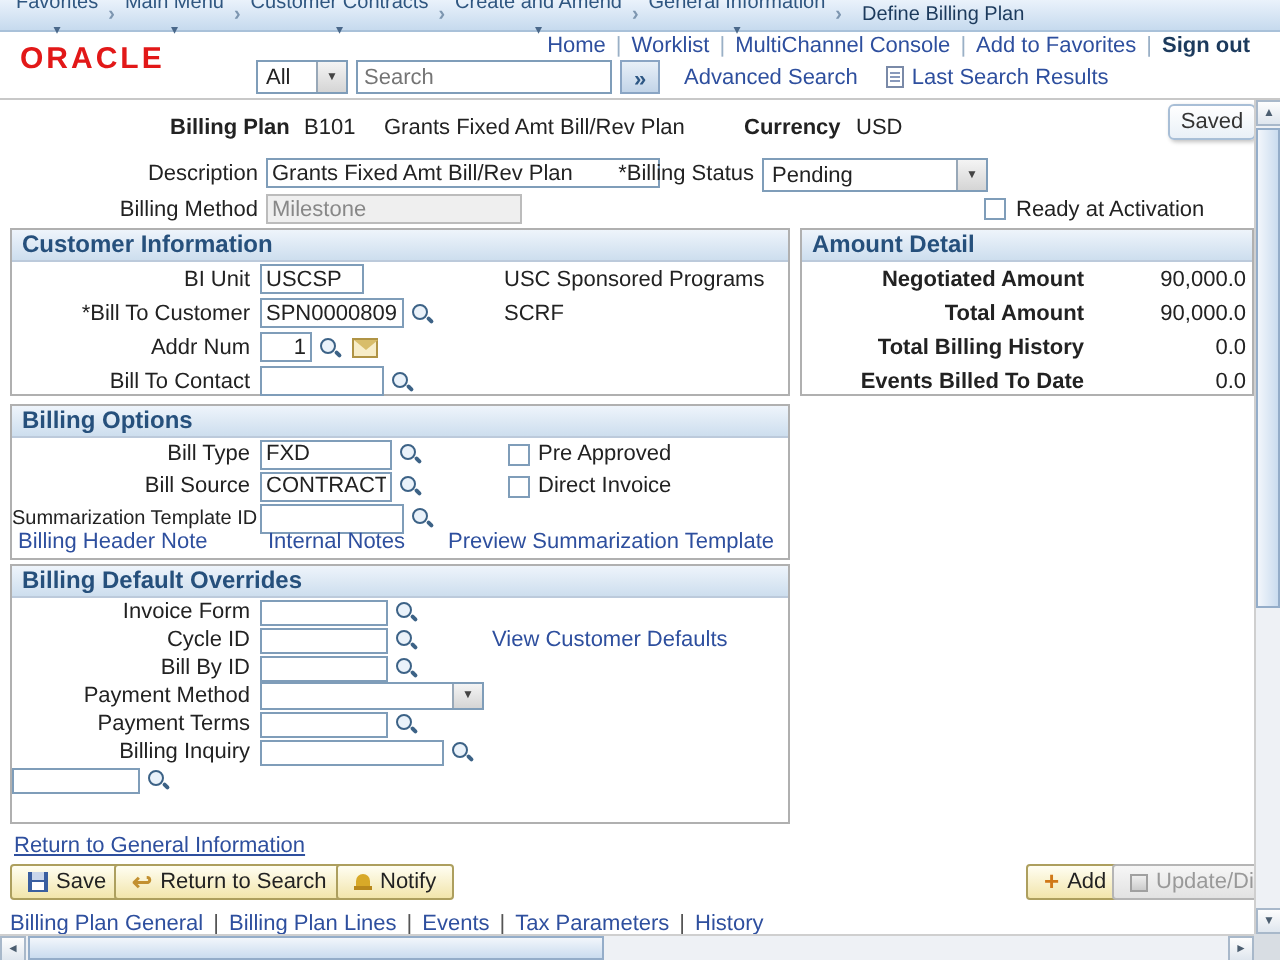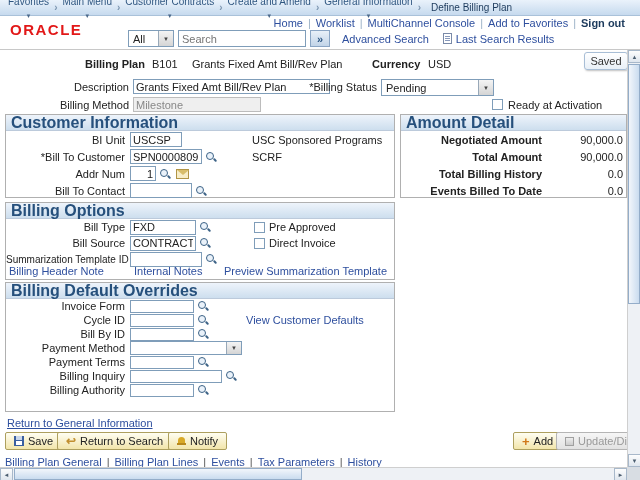--- a/index.html
+++ b/index.html
@@ -45,21 +45,21 @@
     display:flex; align-items:center; justify-content:center; box-shadow:1px 1px 2px rgba(0,0,0,.25); }
 
   
   .fin { height:15px; border:1px solid #7f9db9; font-size:11px; padding:0 2px; font-family:inherit; color:#222; background:#fff; }
   .fin.dis { background:#efefef; border-color:#bcbcbc; color:#888; }
   .fin.num { text-align:right; }
   .cb { width:11px; height:11px; border:1px solid #7f9db9; background:#fff; display:inline-block; cursor:pointer; flex-shrink:0; }
 
   
   .gbox { position:absolute; border:1px solid #b0b0b0; background:#fff; }
-  .gbox-h { height:16px; line-height:15px; padding-left:5px; font-weight:bold; color:#26507c; font-size:16px;
+  .gbox-h { height:16px; line-height:15px; padding-left:5px; font-weight:bold; color:#26507c; font-size:12px;
     background:linear-gradient(#eef4fb,#cddeee); border-bottom:1px solid #bccadb; }
   .grow { display:flex; align-items:center; position:relative; height:17px; }
   .grow-sm { display:flex; align-items:center; position:relative; height:14px; }
   .grow-sm .fin { height:13px; font-size:10.5px; }
   .glabel { width:124px; text-align:right; padding-right:5px; flex-shrink:0; white-space:nowrap; }
   .glabel.sm { font-size:10px; }
   .gdesc { position:absolute; left:246px; white-space:nowrap; }
   .cbwrap { position:absolute; left:248px; display:flex; align-items:center; gap:4px; }
 
   .lookup { display:inline-block; width:12px; height:12px; position:relative; margin-left:3px; cursor:pointer; flex-shrink:0; }
@@ -297,21 +297,20 @@
       <span class="glabel">Payment Terms</span>
       <input class="fin" style="width: 64px;">
       <span class="lookup"></span>
     </div>
     <div class="grow-sm">
       <span class="glabel">Billing Inquiry</span>
       <input class="fin" style="width: 92px;">
       <span class="lookup"></span>
     </div>
     <div class="grow-sm">
-      <span class="glabel">Billing Authority</span>
       <input class="fin" style="width: 64px;">
       <span class="lookup"></span>
     </div>
   </div>
 
   <a class="return-link">Return to General Information</a>
 
   <button class="ps-btn" style="left:5px;top:432px">
     <span class="ic-save"></span>
     <span>Save</span>

